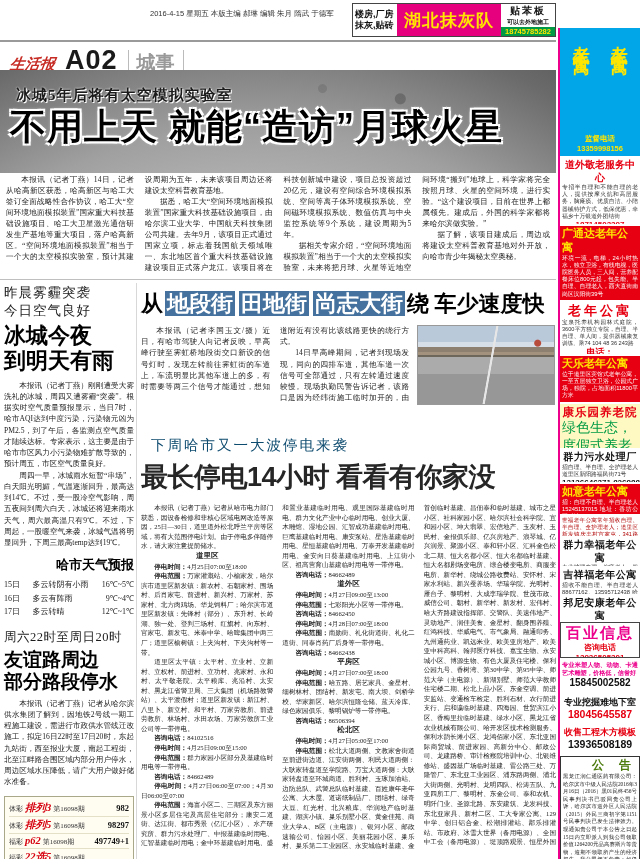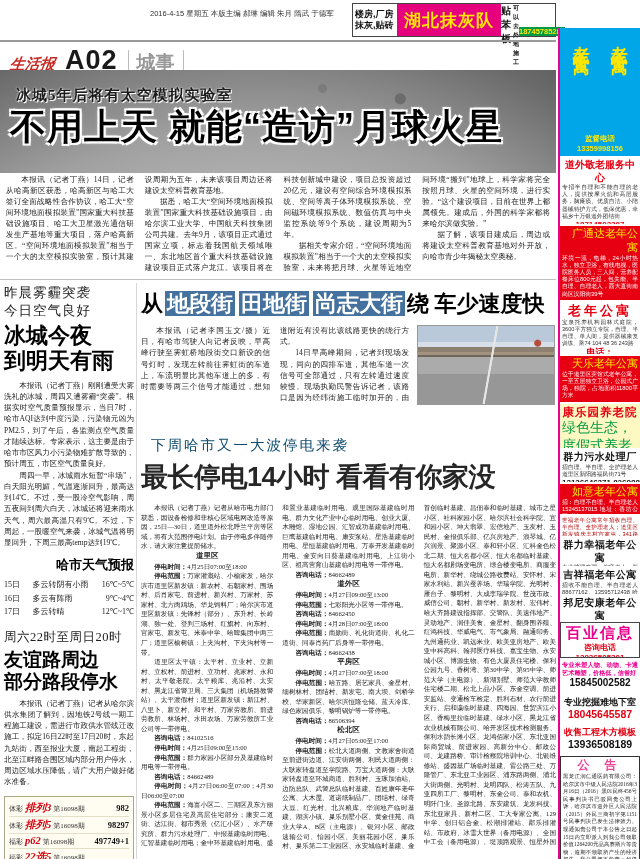--- a/index.html
+++ b/index.html
@@ -17,21 +17,21 @@
   .page-code{font-size:27px;font-weight:900;color:#1a1a1a;font-family:"Liberation Sans",sans-serif;letter-spacing:1px;}
   .section-name{font-size:19px;color:#999;font-weight:700;padding:0 8px;border-left:1.5px solid #bbb;border-right:1.5px solid #bbb;}
 
   
   .top-ad{position:absolute;top:3px;left:352px;width:204px;height:34px;border:1px solid #444;
           display:flex;background:#fff;font-family:"Liberation Sans",sans-serif;}
   .ta-left{width:44px;display:flex;flex-direction:column;justify-content:center;padding-left:2px;}
   .ta-left div{font-size:9px;font-weight:900;color:#111;line-height:1.2;}
   .ta-center{flex:1;background:#e6007e;color:#ffe600;font-weight:900;font-size:17px;
              display:flex;align-items:center;justify-content:center;letter-spacing:1px;}
-  .ta-right{width:54px;display:flex;flex-direction:row;}
+  .ta-right{width:54px;display:flex;flex-direction:column;}
   .ta-r1{font-size:10px;font-weight:900;letter-spacing:2px;text-align:center;color:#111;}
   .ta-r2{font-size:6px;font-weight:700;text-align:center;color:#111;}
   .ta-phone{margin-top:auto;background:#009a44;color:#ffe600;font-size:7.5px;font-weight:700;text-align:center;}
 
   
   .moon{position:absolute;top:70px;left:0;width:556px;height:103px;
         background:
           radial-gradient(circle at 72% 28%, rgba(80,80,80,.5) 0 5px, transparent 6px),
           radial-gradient(circle at 82% 60%, rgba(90,90,90,.45) 0 4px, transparent 5px),
           radial-gradient(circle at 58% 18%, rgba(100,100,100,.4) 0 4px, transparent 5px),
@@ -99,21 +99,21 @@
   .ad{margin-bottom:2px;overflow:hidden;padding:1px 2px;}
   .ln{line-height:1.25;}
   .a-blue{background:#00a6e8;display:flex;flex-wrap:wrap;justify-content:space-around;align-items:center;padding-top:4px;}
   .a-blue .v{writing-mode:vertical-rl;text-orientation:upright;color:#ffe600;font-weight:900;font-size:17px;
              letter-spacing:4px;height:100px;}
   .a-blue .bfoot{width:100%;color:#ffe600;font-weight:700;font-size:7.5px;text-align:center;padding:2px 0;}
   .dw-t{color:#e60012;font-weight:900;font-size:10px;text-align:center;}
   .dw-b{font-size:5.8px;color:#333;text-align:justify;}
   .dw-p{color:#e60012;font-weight:900;font-size:8px;text-align:center;}
   .a-red{background:#e60012;}
-  .rt{color:#ffe600;font-weight:400;font-size:11px;text-align:right;}
+  .rt{color:#ffe600;font-weight:700;font-size:11px;text-align:left;}
   .rb{color:#fff;font-size:5.8px;text-align:justify;}
   .rp{color:#ffe600;font-weight:900;font-size:11px;text-align:center;letter-spacing:.5px;}
   .w4t{color:#e60012;font-weight:900;font-size:13px;text-align:center;letter-spacing:3px;}
   .w4b{font-size:5.6px;color:#333;text-align:justify;}
   .w4p{color:#e60012;font-weight:900;font-size:9px;text-align:center;}
   .a-yel{background:#fef9c3;}
   .yt{color:#e60012;font-weight:900;font-size:11.5px;text-align:center;letter-spacing:1px;}
   .yg{color:#009a44;font-weight:400;font-size:14px;text-align:left;}
   .ya{color:#e60012;font-size:6.5px;text-align:center;}
   .wt{color:#111;font-weight:900;font-size:10px;text-align:center;letter-spacing:.5px;}
@@ -122,21 +122,21 @@
   .smt{font-size:5.6px;color:#b00000;text-align:justify;}
   .a-by{border:1.5px solid #444;}
   .byt{color:#ec008c;font-weight:900;font-size:15px;text-align:center;letter-spacing:2px;}
   .byp{color:#e60012;font-weight:900;font-size:8px;text-align:center;}
   .mst{color:#ec008c;font-size:6.2px;text-align:justify;font-weight:700;}
   .msp{color:#111;font-weight:900;font-size:10px;text-align:center;}
   .lt{color:#111;font-weight:900;font-size:9px;text-align:center;}
   .lp{color:#111;font-weight:900;font-size:10.5px;text-align:center;}
   .lt.r,.lp.r{color:#e60012;}
   .a-gg{border:1px solid #333;}
-  .ggt{text-align:center;font-weight:900;font-size:12px;letter-spacing:6px;color:#ec4899;
+  .ggt{text-align:right;font-weight:900;font-size:12px;letter-spacing:6px;color:#4d7c0f;
        font-family:"Liberation Serif",serif;}
   .ggb{font-size:5.4px;color:#222;text-align:justify;line-height:1.4;font-family:"Liberation Serif",serif;}
 </style>
 </head>
 <body data-name="newspaper-page">
 
 <div class="date-line" data-name="date-editors-line">2016-4-15 星期五 本版主编 郝琳 编辑 朱月 隋武 于德军</div>
 <div class="top-ad" data-name="plaster-team-ad">
   <div class="ta-left" data-name="ad-left-text">
     <div data-name="ad-line">楼房,厂房</div>

